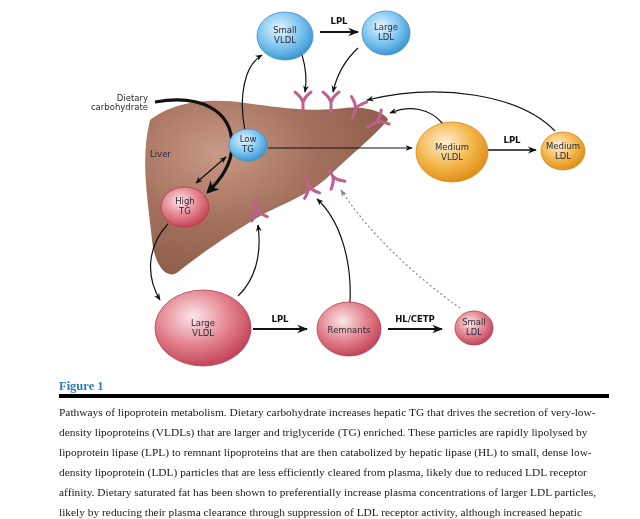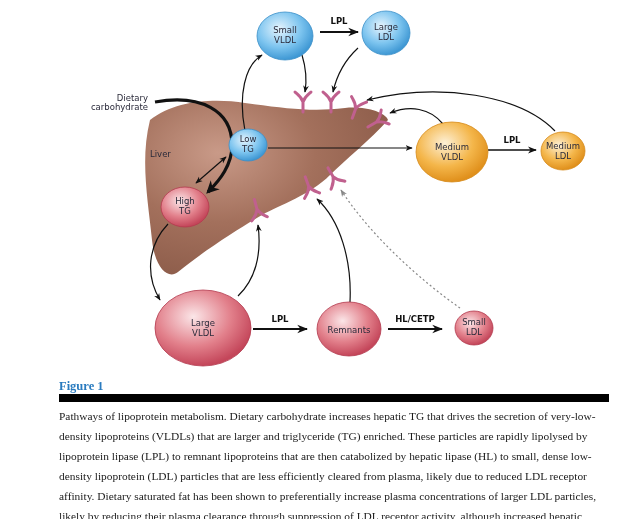--- a/index.html
+++ b/index.html
@@ -2,21 +2,21 @@
 <html><head>
 <meta charset="utf-8">
 <style>
   html, body { margin:0; padding:0; background:#ffffff; }
   body { width:640px; height:519px; position:relative; overflow:hidden; font-family:"Liberation Sans", sans-serif; }
   #diagram { position:absolute; left:0; top:0; width:640px; height:380px; }
   .node-label { font-family:"DejaVu Sans", sans-serif; font-size:8.5px; fill:#2a2a3a; text-anchor:middle; }
   .arrow-label { font-family:"DejaVu Sans", sans-serif; font-size:8.5px; font-weight:bold; fill:#111; text-anchor:middle; }
   .plain-label { font-family:"DejaVu Sans", sans-serif; font-size:8.5px; fill:#2a2a3a; }
   .caption { position:absolute; left:59px; top:379px; width:550px; }
-  .fig-title { font-family:"Liberation Serif", serif; font-weight:bold; color:#2a7bbf; font-size:12.5px; line-height:14px; padding-bottom:1px; border-bottom:8px solid #000000; }
+  .fig-title { font-family:"Liberation Serif", serif; font-weight:bold; color:#2a7bbf; font-size:12.5px; line-height:14px; padding-bottom:1px; border-bottom:4px solid #000000; }
   .fig-text { font-family:"Liberation Serif", serif; color:#1a1a1a; font-size:11.4px; line-height:20px; margin-top:4px; }
 </style>
 </head>
 <body>
 
 <svg id="diagram" viewBox="0 0 640 380" xmlns="http://www.w3.org/2000/svg">
   <defs>
     <radialGradient id="gBlue" cx="40%" cy="35%" r="65%">
       <stop offset="0%" stop-color="#e6f4fd"></stop>
       <stop offset="60%" stop-color="#7cc4ef"></stop>

